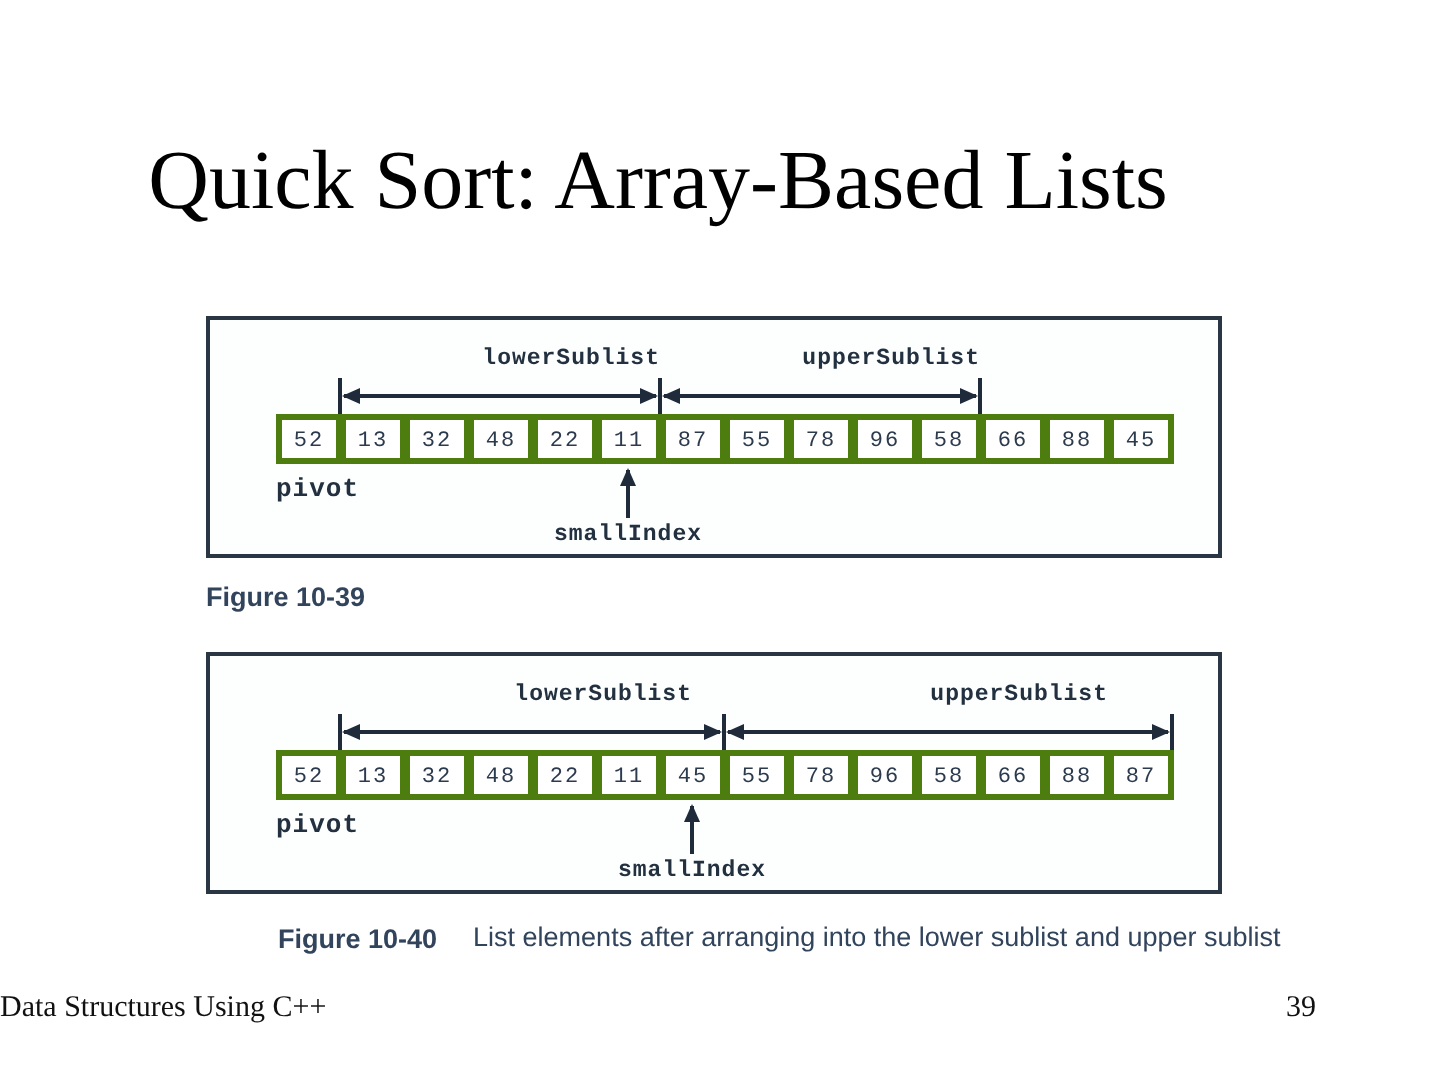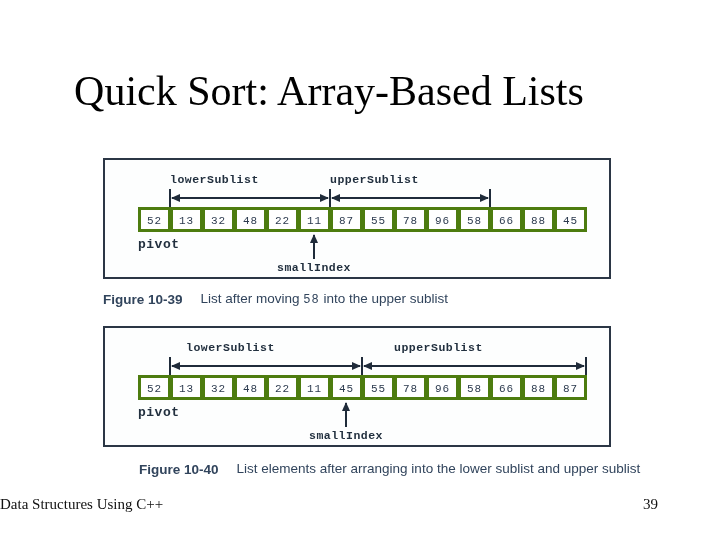--- a/index.html
+++ b/index.html
@@ -14,21 +14,21 @@
     color:#000000; white-space:nowrap;
   }
   
   .figure-box {
     position:absolute; left:103px; width:508px; height:121px;
     border:2px solid #2b3645; background:#fdfefe; box-sizing:border-box;
   }
   .fig1 { top:158px; }
   .fig2 { top:326px; }
   .sublist-label {
-    position:absolute; top:13px; width:160px; text-align:left;
+    position:absolute; top:13px; width:160px; text-align:right;
     font-family:"Liberation Mono", monospace; font-size:11.5px; font-weight:700;
     color:#22303f; letter-spacing:0.5px; white-space:nowrap;
   }
   .harrow { position:absolute; top:37px; height:2px; background:#1f2b3a; }
   .harrow::before {
     content:""; position:absolute; left:-1px; top:-3px; width:0; height:0;
     border-top:4px solid transparent; border-bottom:4px solid transparent;
     border-right:9px solid #1f2b3a;
   }
   .harrow::after {
@@ -114,21 +114,20 @@
       <div class="cell">45</div>
     </div>
 
     <div class="pivot-label">pivot</div>
     <div class="varrow" style="left:208px;"></div>
     <div class="smallindex-label" style="left:149px;">smallIndex</div>
   </div>
 
   <div class="caption cap1">
     <span class="fig-num">Figure 10-39</span>
-    <span><span>List after moving </span><span class="cap-mono">58</span><span> into the upper sublist</span></span>
   </div>
 
   <div class="figure-box fig2">
     <div class="sublist-label" style="left:81px;">lowerSublist</div>
     <div class="sublist-label" style="left:289px;">upperSublist</div>
 
     <div class="harrow" style="left:67px; width:188px;"></div>
     <div class="harrow" style="left:259px; width:220px;"></div>
     <div class="tick" style="left:64px;"></div>
     <div class="tick" style="left:256px;"></div>

